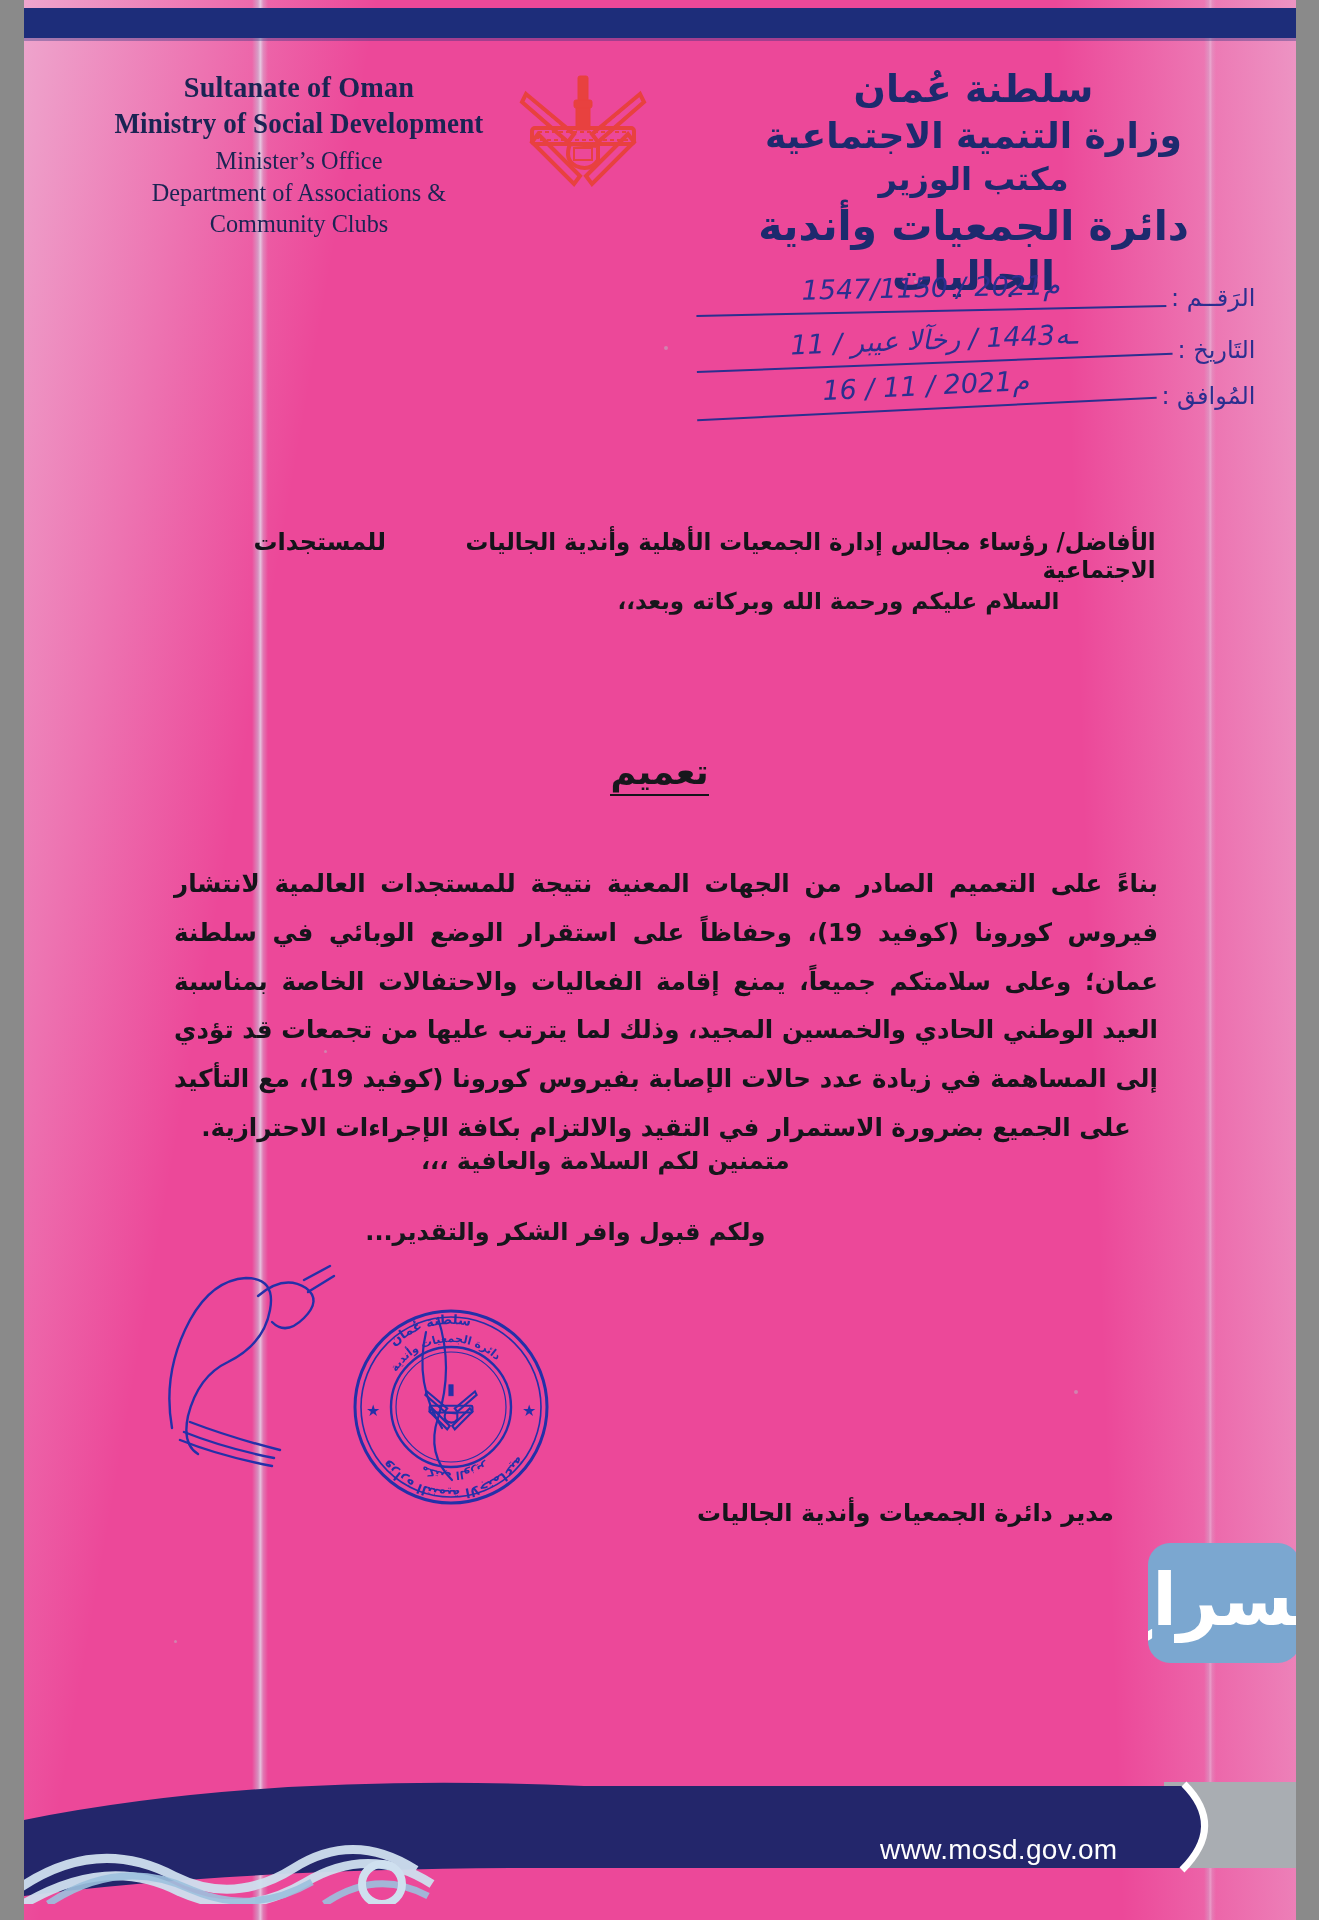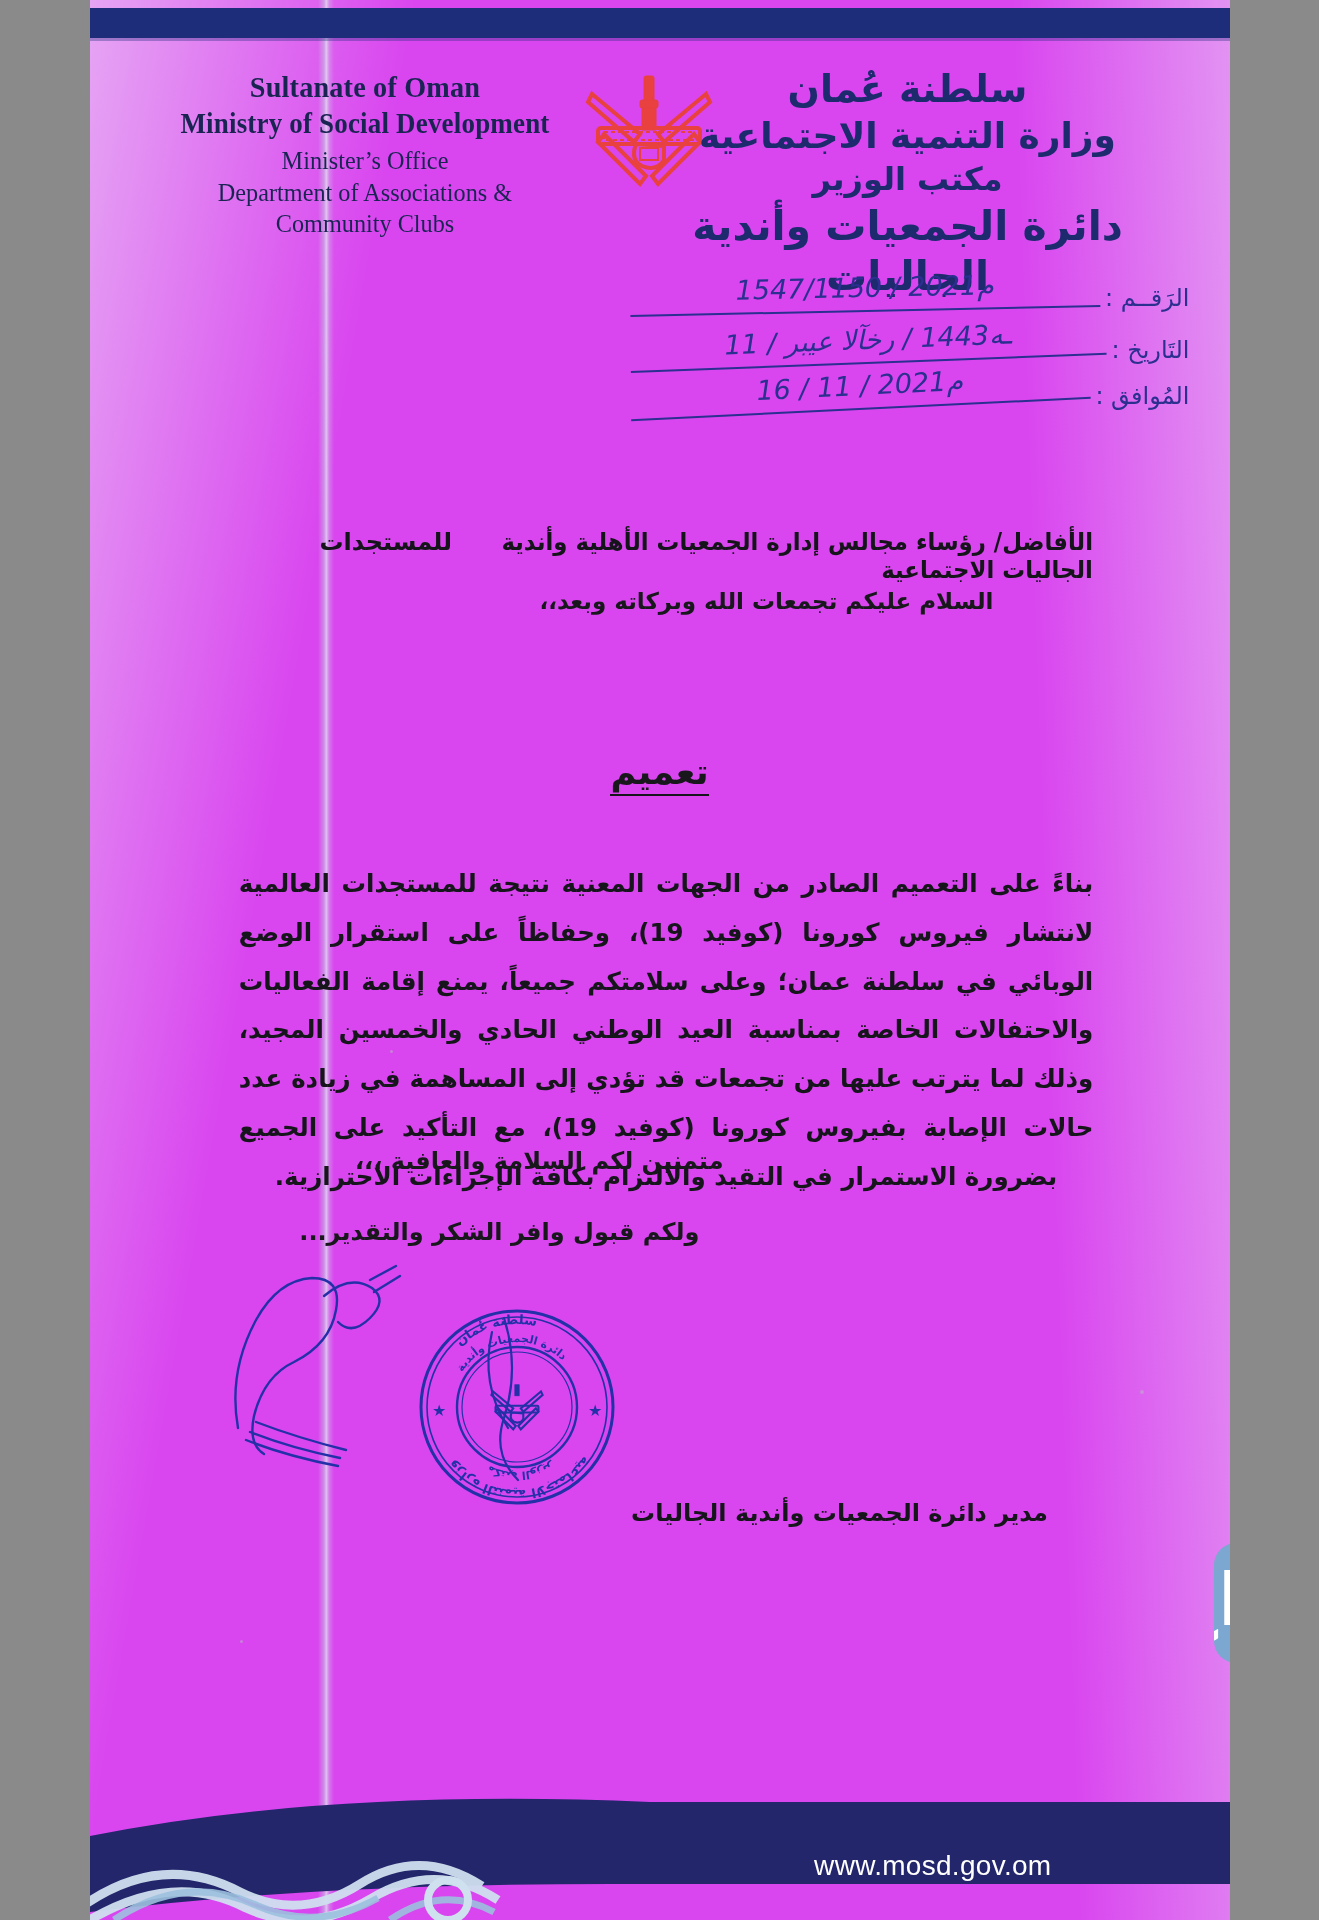--- a/index.html
+++ b/index.html
@@ -5,24 +5,24 @@
 <style>
   html, body {
     margin: 0;
     padding: 0;
     background: #8a8a8a;
   }
   * { box-sizing: border-box; }
 
   .page {
     position: relative;
-    width: 1140px;
+    width: 1272px;
     height: 1920px;
     margin: 0 auto;
-    background: #d946ef;
+    background: #ec4899;
     overflow: hidden;
     font-family: "Liberation Serif", "DejaVu Serif", serif;
     color: #17171c;
   }
 
   
   .scan-tint {
     position: absolute;
     inset: 0;
     background:
@@ -380,21 +380,21 @@
     font-family: "Liberation Sans", sans-serif;
     font-size: 18px;
     color: #15151b;
     letter-spacing: -.1px;
   }
 
   
   .bottom-banner {
     position: absolute;
     left: 0;
-    bottom: 0;
+    bottom: 16px;
     width: 100%;
     height: 140px;
     z-index: 5;
     overflow: hidden;
   }
   .banner-url {
     position: absolute;
     right: 178px;
     bottom: 38px;
     color: #ffffff;
@@ -470,21 +470,21 @@
       <span class="ref-label">المُوافق :</span>
       <span class="ref-value">16 / 11 / 2021م</span>
     </div>
   </div>
 
   <div class="recipient">
     <span class="who">الأفاضل/ رؤساء مجالس إدارة الجمعيات الأهلية وأندية الجاليات الاجتماعية</span>
     <span class="honor">للمستجدات</span>
   </div>
 
-  <div class="salutation">السلام عليكم تجمعات الله وبركاته وبعد،،</div>
+  <div class="salutation">السلام عليكم ورحمة الله وبركاته وبعد،،</div>
 
   <div class="subject">
     <span>تعميم</span>
   </div>
 
   <div class="body-text">بناءً على التعميم الصادر من الجهات المعنية نتيجة للمستجدات العالمية لانتشار فيروس كورونا (كوفيد 19)، وحفاظاً على استقرار الوضع الوبائي في سلطنة عمان؛ وعلى سلامتكم جميعاً، يمنع إقامة الفعاليات والاحتفالات الخاصة بمناسبة العيد الوطني الحادي والخمسين المجيد، وذلك لما يترتب عليها من تجمعات قد تؤدي إلى المساهمة في زيادة عدد حالات الإصابة بفيروس كورونا (كوفيد 19)، مع التأكيد على الجميع بضرورة الاستمرار في التقيد والالتزام بكافة الإجراءات الاحترازية.</div>
 
   <div class="closing-1">متمنين لكم السلامة والعافية ،،،</div>
   <div class="closing-2">ولكم قبول وافر الشكر والتقدير...</div>
 

